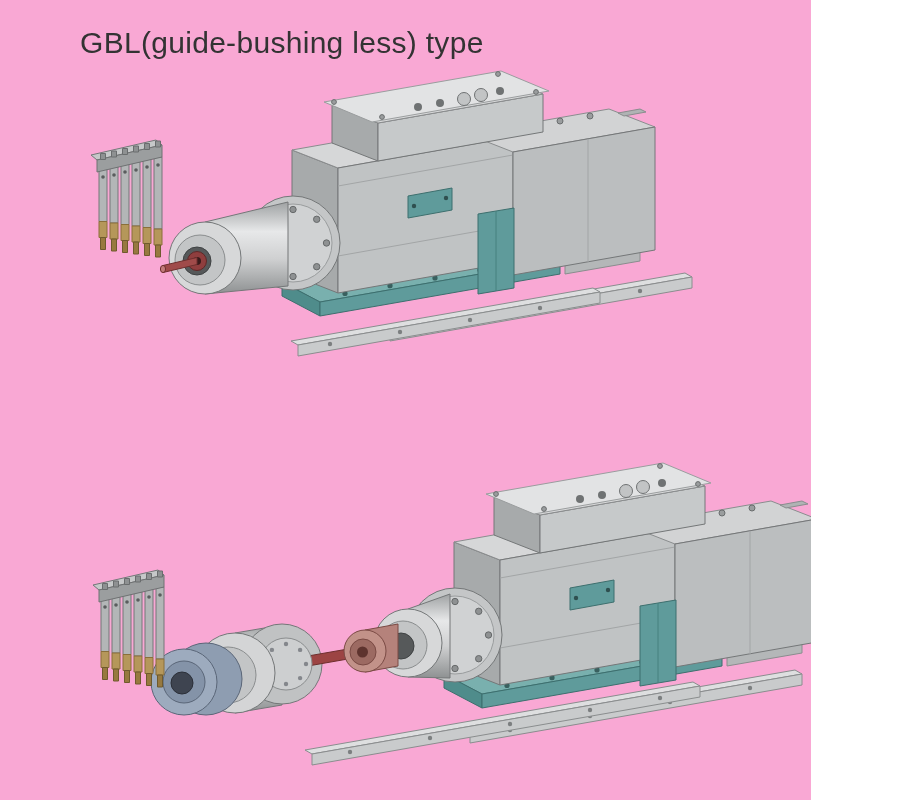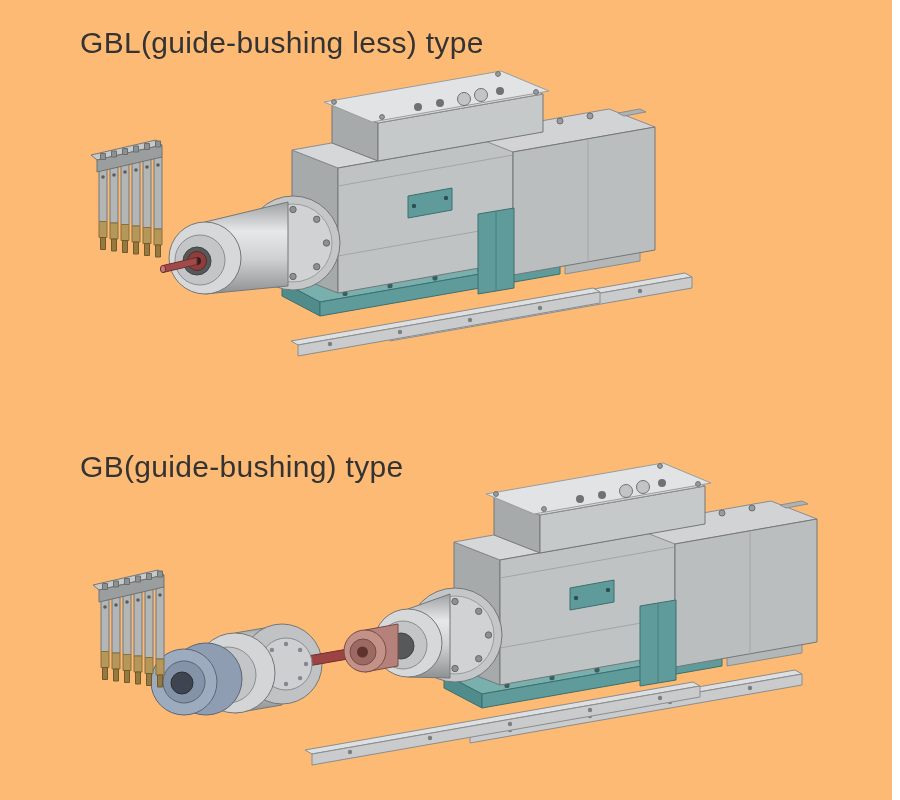--- a/index.html
+++ b/index.html
@@ -1,33 +1,32 @@
 <!DOCTYPE html>
 <html><head>
 <meta charset="utf-8">
 <style>
   html,body{margin:0;padding:0;background:#fff;}
-  .canvas{position:relative;width:892px;height:800px;background:#fdba74;overflow:hidden;
+  .canvas{position:relative;width:811px;height:800px;background:#f9a8d4;overflow:hidden;
           font-family:"Liberation Sans",sans-serif;}
   .fig-title{position:absolute;left:80px;margin:0;font-size:30px;font-weight:400;
              color:#333;letter-spacing:.3px;white-space:nowrap;}
   #title-gbl{top:26px;}
   #title-gb{top:450px;}
   .fig-svg{position:absolute;left:0;width:900px;height:400px;}
   #fig-gbl{top:0;}
   #fig-gb{top:400px;}
   svg polygon, svg line, svg circle, svg ellipse, svg rect{stroke-width:1;stroke-linejoin:round;}
 </style>
 </head>
 <body>
 
 <div class="canvas">
 
   <h1 class="fig-title" id="title-gbl">GBL(guide-bushing less) type</h1>
-  <h1 class="fig-title" id="title-gb">GB(guide-bushing) type</h1>
 
   <svg id="fig-gbl" class="fig-svg" viewBox="0 0 900 400">
     <defs>
       <linearGradient id="cylGrad" x1="0" y1="0" x2="0" y2="1">
         <stop offset="0" stop-color="#9fa2a3"></stop>
         <stop offset="0.32" stop-color="#e7e8e9"></stop>
         <stop offset="0.62" stop-color="#cfd0d1"></stop>
         <stop offset="1" stop-color="#8e9192"></stop>
       </linearGradient>
 

